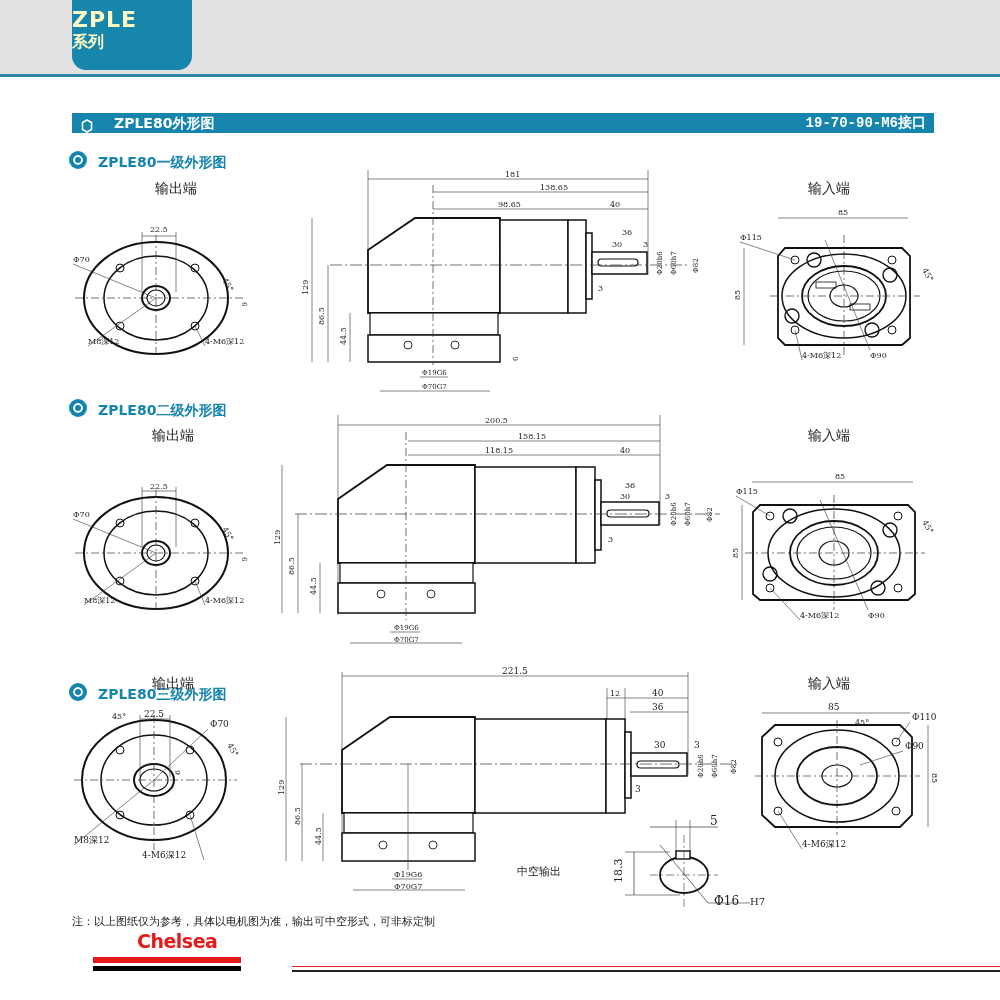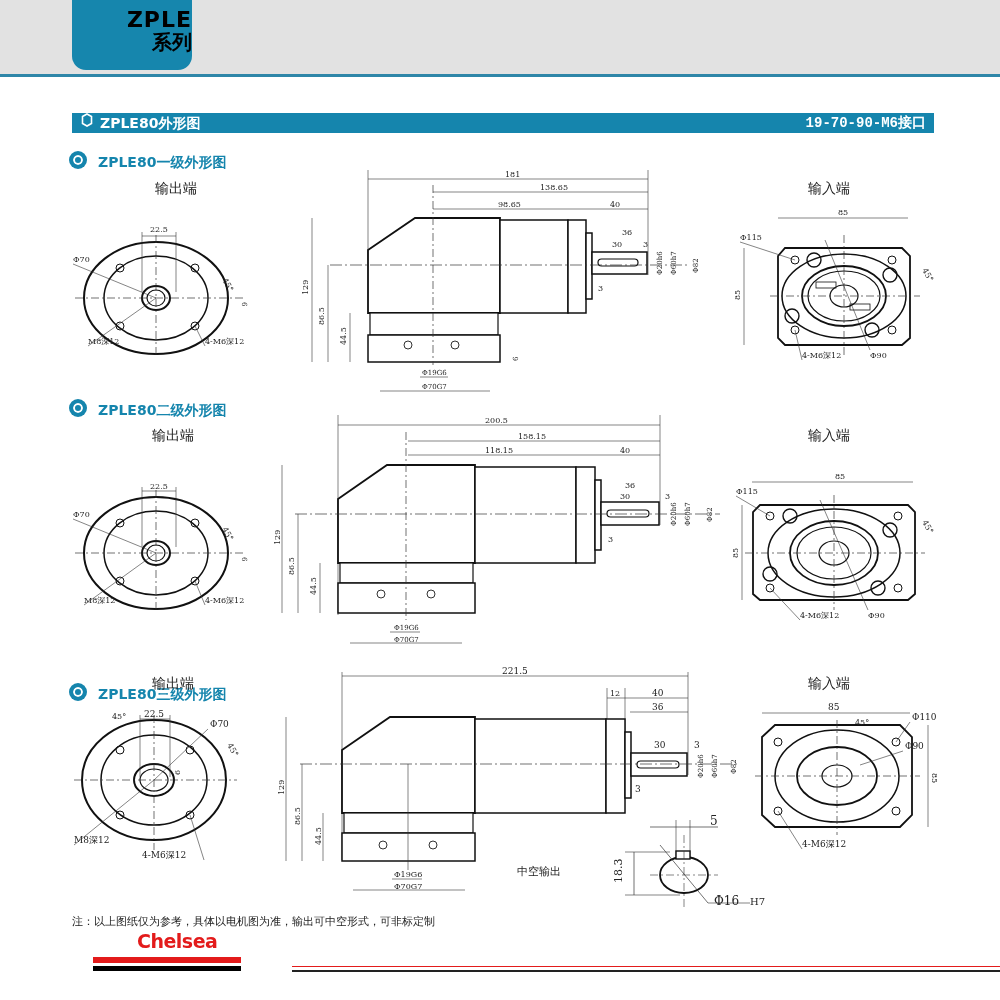--- a/index.html
+++ b/index.html
@@ -1,22 +1,22 @@
 <!DOCTYPE html>
 <html><head>
 <meta charset="utf-8">
 <style>
   html,body{margin:0;padding:0;background:#fff;}
   body{width:1000px;height:1000px;position:relative;overflow:hidden;font-family:"DejaVu Sans",sans-serif;}
   .topbar{position:absolute;left:0;top:0;width:1000px;height:74px;background:#e2e2e2;border-bottom:3px solid #2e86a8;}
-  .series-tab{position:absolute;left:72px;top:0;width:120px;height:70px;background:#1686ad;border-radius:0 0 14px 14px;color:#000000;text-align:right;font-weight:bold;}
+  .series-tab{position:absolute;left:72px;top:0;width:120px;height:70px;background:#1686ad;border-radius:0 0 14px 14px;color:#fef9c3;text-align:left;font-weight:bold;}
   .series-tab .l1{font-size:22px;line-height:24px;margin-top:8px;letter-spacing:1px;}
-  .series-tab .l2{font-size:20px;line-height:20px;padding-left:12px;}
+  .series-tab .l2{font-size:16px;line-height:20px;}
   .section-bar{position:absolute;left:72px;top:113px;width:862px;height:20px;background:#1585ad;color:#fff;font-weight:bold;font-size:14px;line-height:20px;}
-  .section-bar .left{position:absolute;left:8px;top:0;display:flex;align-items:flex-start;gap:6px;}
+  .section-bar .left{position:absolute;left:8px;top:0;display:flex;align-items:flex-end;gap:20px;}
   .section-bar .right{position:absolute;right:8px;top:0;font-size:14px;font-family:Liberation Mono, monospace;}
   .sub-title{position:absolute;left:72px;color:#1585ad;font-weight:bold;font-size:14px;display:flex;align-items:flex-start;gap:14px;}
   .dot{width:12px;height:12px;border-radius:50%;background:#1585ad;box-shadow:0 0 0 2px #fff inset,0 0 0 3px #1585ad;border:1px solid #1585ad;box-sizing:border-box;}
   .label-cn{position:absolute;font-family:Liberation Sans, sans-serif;font-size:14px;color:#222;}
   svg{position:absolute;overflow:visible;}
   svg text{font-family:"DejaVu Serif",serif;fill:#222;}
   .note{position:absolute;left:72px;top:914px;font-size:11px;color:#222;}
   .logo{position:absolute;left:93px;top:930px;color:#e31b1b;font-weight:bold;font-size:19px;font-family:"DejaVu Sans",sans-serif;letter-spacing:-0.5px;margin-left:44px;}
   .logo-bar-red{position:absolute;left:93px;top:957px;width:148px;height:6px;background:#e31b1b;}
   .logo-bar-black{position:absolute;left:93px;top:966px;width:148px;height:5px;background:#000;}

